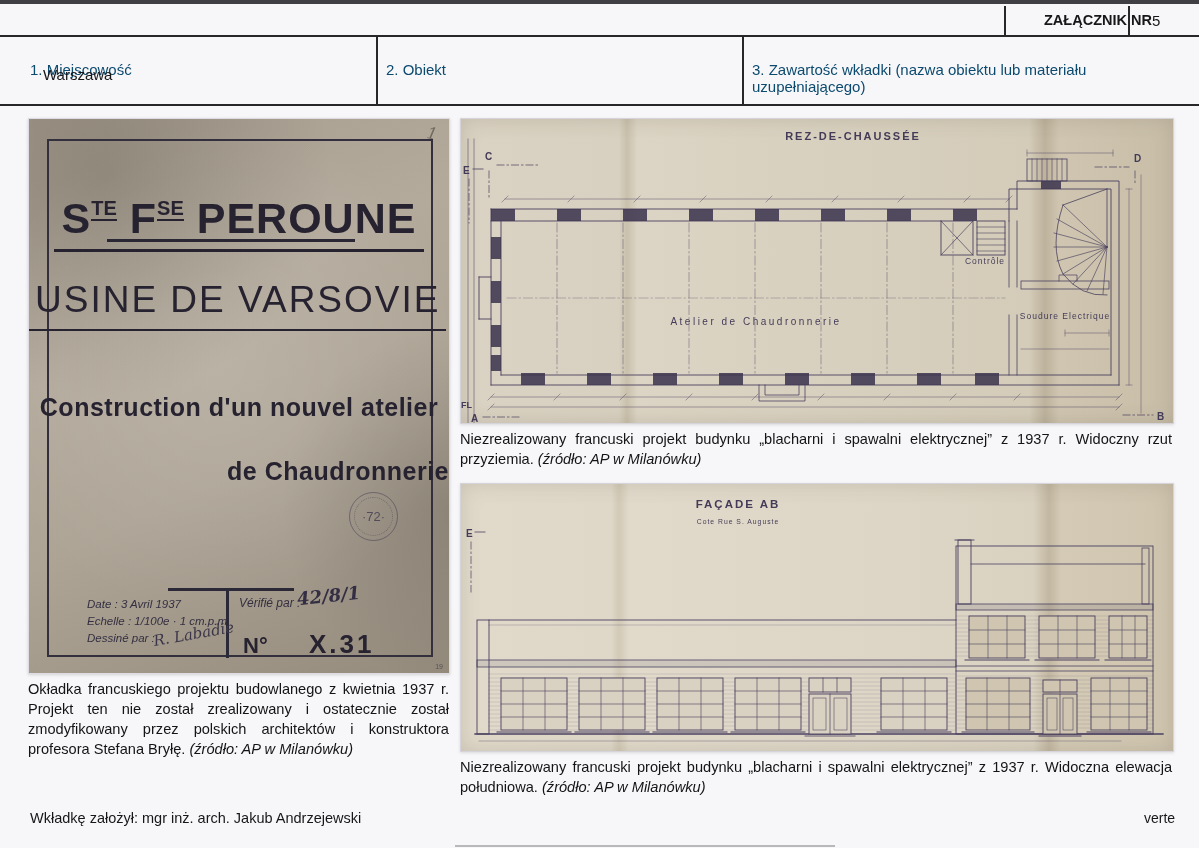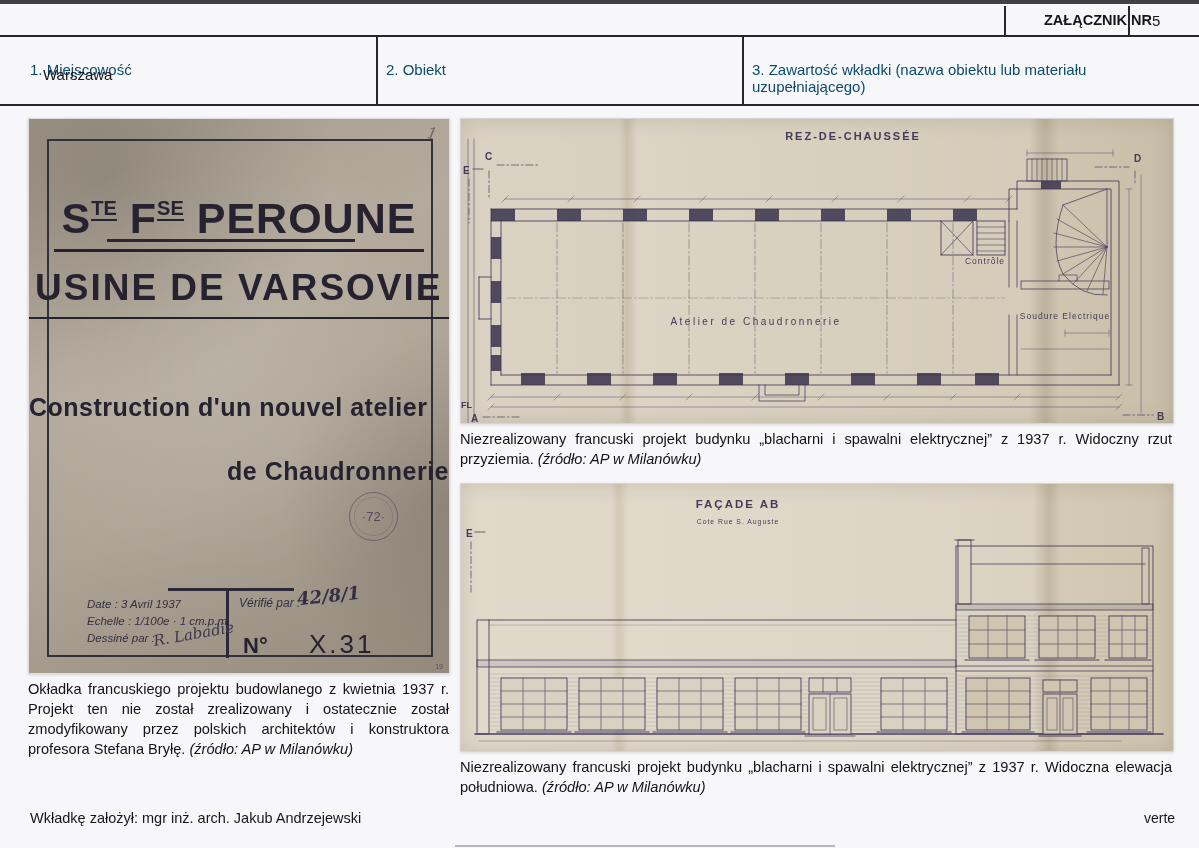--- a/index.html
+++ b/index.html
@@ -29,39 +29,39 @@
       radial-gradient(100% 80% at 100% 70%, rgba(40,35,28,.17), transparent 40%),
       radial-gradient(90% 70% at 45% 45%, rgba(255,255,248,.12), transparent 65%),
       linear-gradient(155deg,#a59c8e 0%,#b3aa9c 35%,#ada496 60%,#9d9486 85%,#948b7d 100%);
     box-shadow:0 1px 3px rgba(0,0,0,.15);}
   .cover-frame{position:absolute;left:18px;top:20px;right:16px;bottom:16px;border:2.5px solid #332f3c;}
   .c-txt{position:absolute;color:#262230;white-space:nowrap;}
   .c-line1{left:0;top:40px;width:420px;text-align:center;font-size:43px;font-weight:bold;letter-spacing:1px;}
   .c-line1 .ul-wrap{display:inline-block;border-bottom:3.5px solid #262230;padding:0 8px 6px 8px;margin-top:35px;}
   .c-sup{font-size:20px;vertical-align:18px;border-bottom:2.5px solid #262230;letter-spacing:0;}
   .c-rule2{left:78px;top:120px;width:248px;height:2.5px;background:#2a2634;}
-  .c-line2{left:0;top:148px;width:348px;text-align:center;font-size:37px;font-weight:bold;letter-spacing:2px;}
+  .c-line2{left:0;top:160px;width:348px;text-align:center;font-size:37px;font-weight:normal;letter-spacing:2px;}
   .c-line2 .ul-wrap{display:inline-block;border-bottom:2.5px solid #262230;padding:0 6px 8px 6px;}
-  .c-line3{left:0;top:274px;width:420px;text-align:left;font-size:25px;font-weight:bold;letter-spacing:.5px;}
+  .c-line3{left:0;top:274px;width:420px;text-align:center;font-size:25px;font-weight:bold;letter-spacing:.5px;}
   .c-line4{left:0;top:338px;width:420px;text-align:right;font-size:25px;font-weight:bold;letter-spacing:.5px;}
   .stamp{left:320px;top:373px;width:47px;height:47px;border:1.6px solid rgba(70,62,84,.55);border-radius:50%;
          display:flex;align-items:center;justify-content:center;font-size:13px;color:rgba(60,52,76,.75);}
   .stamp::before{content:"";position:absolute;inset:4px;border:1px dotted rgba(70,62,84,.45);border-radius:50%;}
   .pencil-1{right:12px;top:5px;font-family:"DejaVu Serif",serif;font-style:italic;font-size:16px;
             color:rgba(60,55,48,.55);transform:rotate(12deg);}
   .t-h{left:139px;top:469px;width:126px;height:3px;background:#2b2838;}
   .t-v{left:197px;top:469px;width:2.5px;height:70px;background:#2b2838;}
   .c-meta{left:58px;top:477px;font-size:11.5px;font-style:italic;color:#332f40;line-height:17px;white-space:nowrap;}
   .c-sig{left:124px;top:506px;font-family:"DejaVu Serif",serif;font-style:italic;font-size:15px;
          transform:rotate(-10deg);color:#3a3548;}
   .c-verif{left:210px;top:477px;font-size:12px;font-style:italic;color:#332f40;}
   .c-hand{left:268px;top:466px;font-family:"DejaVu Serif",serif;font-style:italic;font-size:18px;
           font-weight:bold;transform:rotate(-6deg);color:#332e44;}
   .c-no{left:214px;top:514px;font-size:22px;font-weight:bold;color:#262230;}
-  .c-num{left:280px;top:510px;font-size:26px;font-weight:normal;letter-spacing:3px;color:#262230;}
+  .c-num{left:280px;top:510px;font-size:26px;font-weight:bold;letter-spacing:3px;color:#262230;}
   .c-corner{right:6px;bottom:3px;font-size:7px;color:rgba(40,36,50,.55);}
   
   .cap{font-size:14.6px;line-height:1.36;color:#141417;text-align:justify;}
   .cap .src{font-style:italic;}
   .cap1{left:28px;top:680px;width:421px;}
   .cap-plan{left:460px;top:430px;width:712px;}
   .cap-fac{left:460px;top:758px;width:712px;}
   .footer-left{left:30px;top:810px;font-size:14.5px;}
   .footer-verte{left:1144px;top:810px;font-size:14px;}
   .scan-bot{left:455px;top:845px;width:380px;height:2px;background:#6a6a6e;opacity:.45;}

